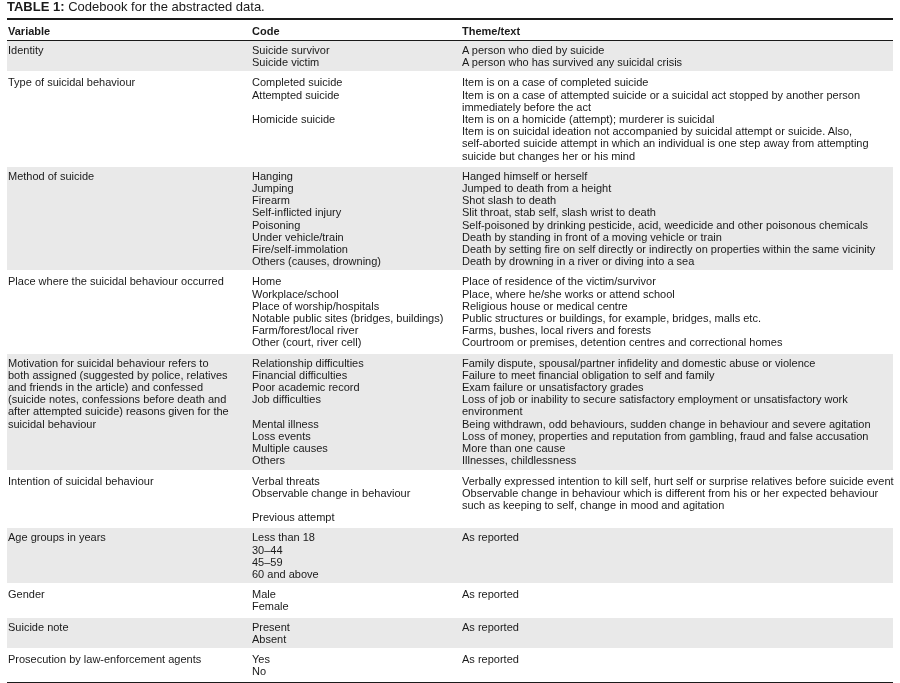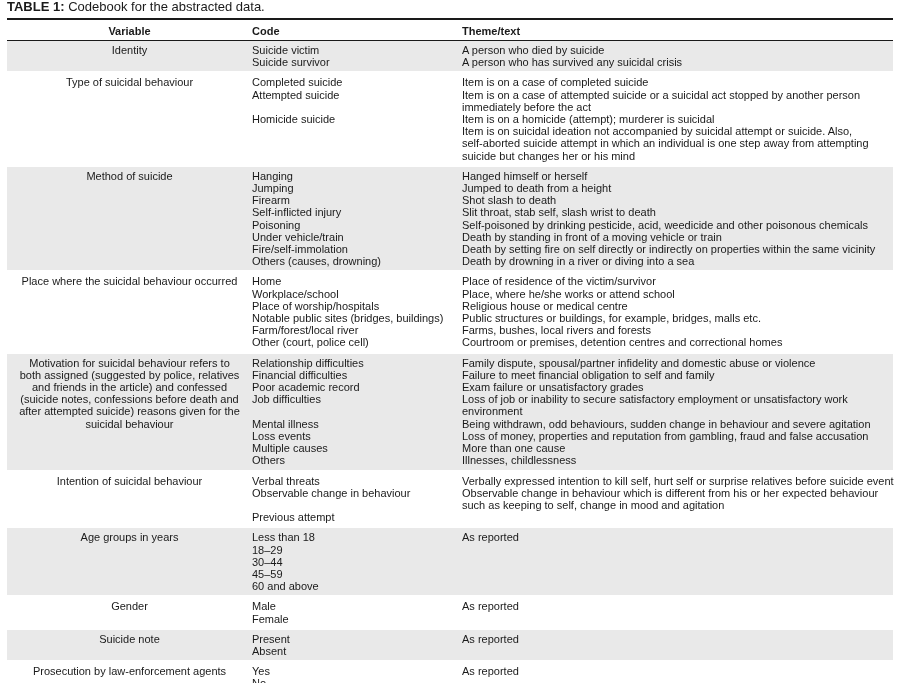--- a/index.html
+++ b/index.html
@@ -18,21 +18,21 @@
       border-top: 2px solid #1a1a1a;
       border-bottom: 2px solid #1a1a1a;
     }
     .row { display: flex; box-sizing: border-box; }
     .hdr { border-bottom: 1.5px solid #1a1a1a; height: 21px; align-items: center; }
     .hdr .cell { font-weight: bold; font-size: 11px; line-height: 12px; padding-top: 1px; }
     .cell {
       box-sizing: border-box; font-size: 11px; line-height: 12.2px;
       padding-left: 1px;
     }
-    .c1 { width: 244px; text-align: center; }
+    .c1 { width: 244px; }
     .c2 { width: 210px; }
     .c3 { width: 432px; }
     .body-row { padding-top: 3px; padding-bottom: 3px; border-bottom: 2px solid #ffffff; }
     .shade { background: #e9e9e9; }
     .line { display: block; white-space: nowrap; }
     .gap { height: 12.2px; }
   </style>
 </head>
 <body>
 
@@ -45,22 +45,22 @@
     <div class="cell c1">Variable</div>
     <div class="cell c2">Code</div>
     <div class="cell c3">Theme/text</div>
   </div>
   <div id="tbody">
       <div class="row body-row shade">
         <div class="cell c1">
           <span class="line">Identity</span>
         </div>
         <div class="cell c2">
+          <span class="line">Suicide survivor</span>
           <span class="line">Suicide victim</span>
-          <span class="line">Suicide survivor</span>
         </div>
         <div class="cell c3">
           <span class="line">A person who died by suicide</span>
           <span class="line">A person who has survived any suicidal crisis</span>
         </div>
       </div>
       <div class="row body-row">
         <div class="cell c1">
           <span class="line">Type of suicidal behaviour</span>
         </div>
@@ -108,21 +108,21 @@
       <div class="row body-row">
         <div class="cell c1">
           <span class="line">Place where the suicidal behaviour occurred</span>
         </div>
         <div class="cell c2">
           <span class="line">Home</span>
           <span class="line">Workplace/school</span>
           <span class="line">Place of worship/hospitals</span>
           <span class="line">Notable public sites (bridges, buildings)</span>
           <span class="line">Farm/forest/local river</span>
-          <span class="line">Other (court, police cell)</span>
+          <span class="line">Other (court, river cell)</span>
         </div>
         <div class="cell c3">
           <span class="line">Place of residence of the victim/survivor</span>
           <span class="line">Place, where he/she works or attend school</span>
           <span class="line">Religious house or medical centre</span>
           <span class="line">Public structures or buildings, for example, bridges, malls etc.</span>
           <span class="line">Farms, bushes, local rivers and forests</span>
           <span class="line">Courtroom or premises, detention centres and correctional homes</span>
         </div>
       </div>
@@ -173,21 +173,20 @@
           <span class="line">Observable change in behaviour which is different from his or her expected behaviour</span>
           <span class="line">such as keeping to self, change in mood and agitation</span>
         </div>
       </div>
       <div class="row body-row shade">
         <div class="cell c1">
           <span class="line">Age groups in years</span>
         </div>
         <div class="cell c2">
           <span class="line">Less than 18</span>
-          <span class="line">18–29</span>
           <span class="line">30–44</span>
           <span class="line">45–59</span>
           <span class="line">60 and above</span>
         </div>
         <div class="cell c3">
           <span class="line">As reported</span>
         </div>
       </div>
       <div class="row body-row">
         <div class="cell c1">

